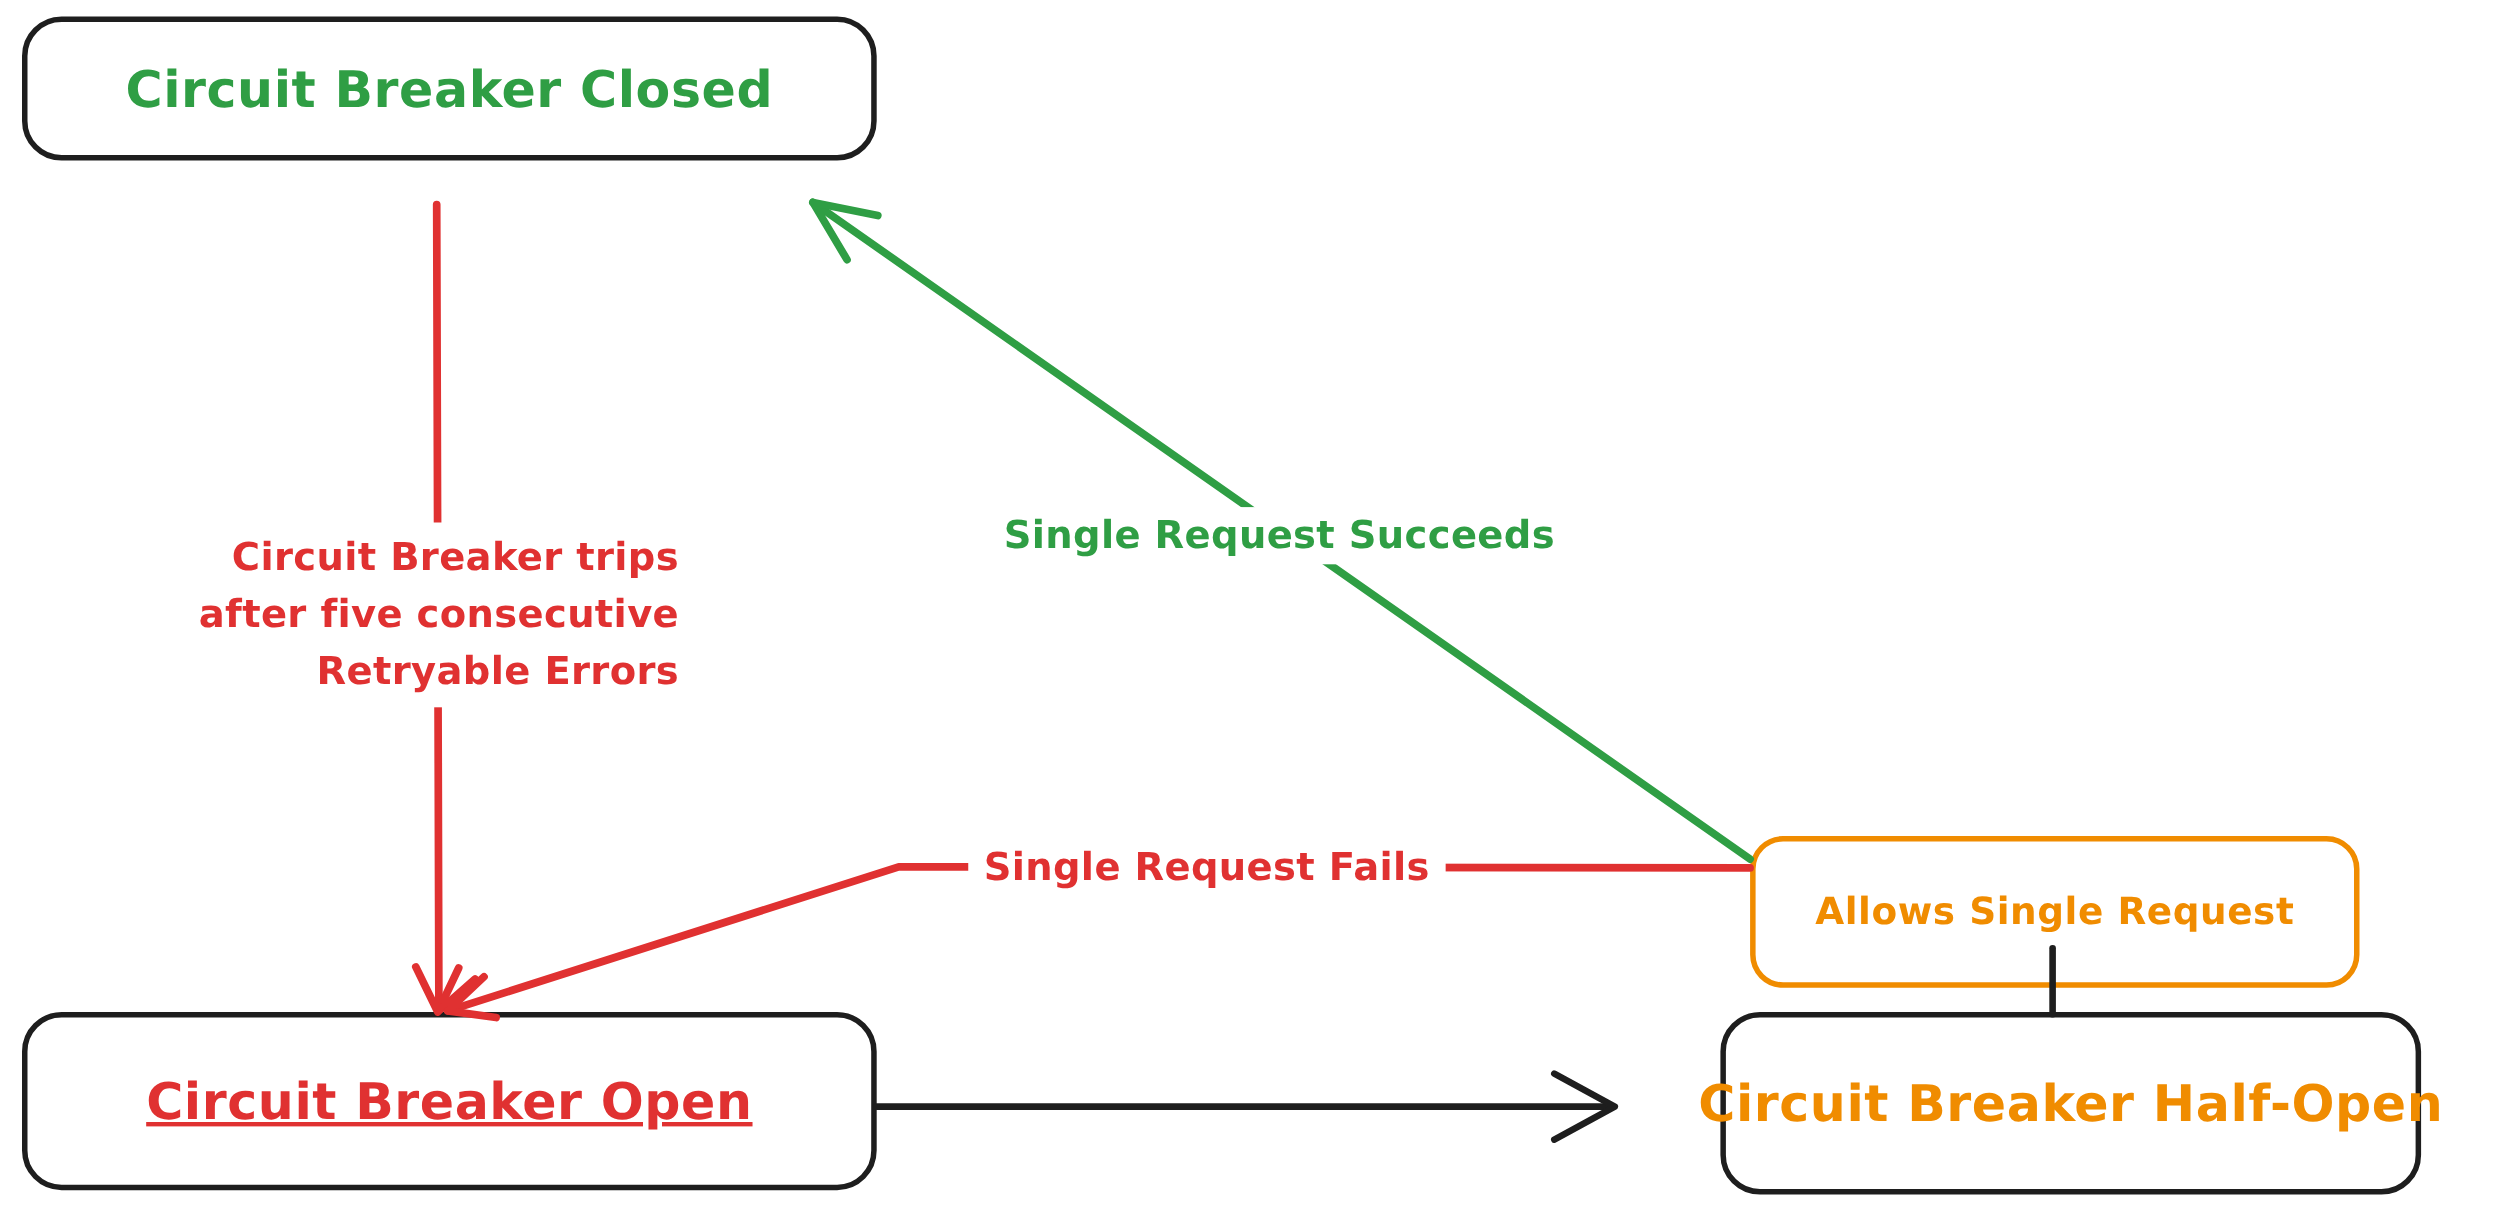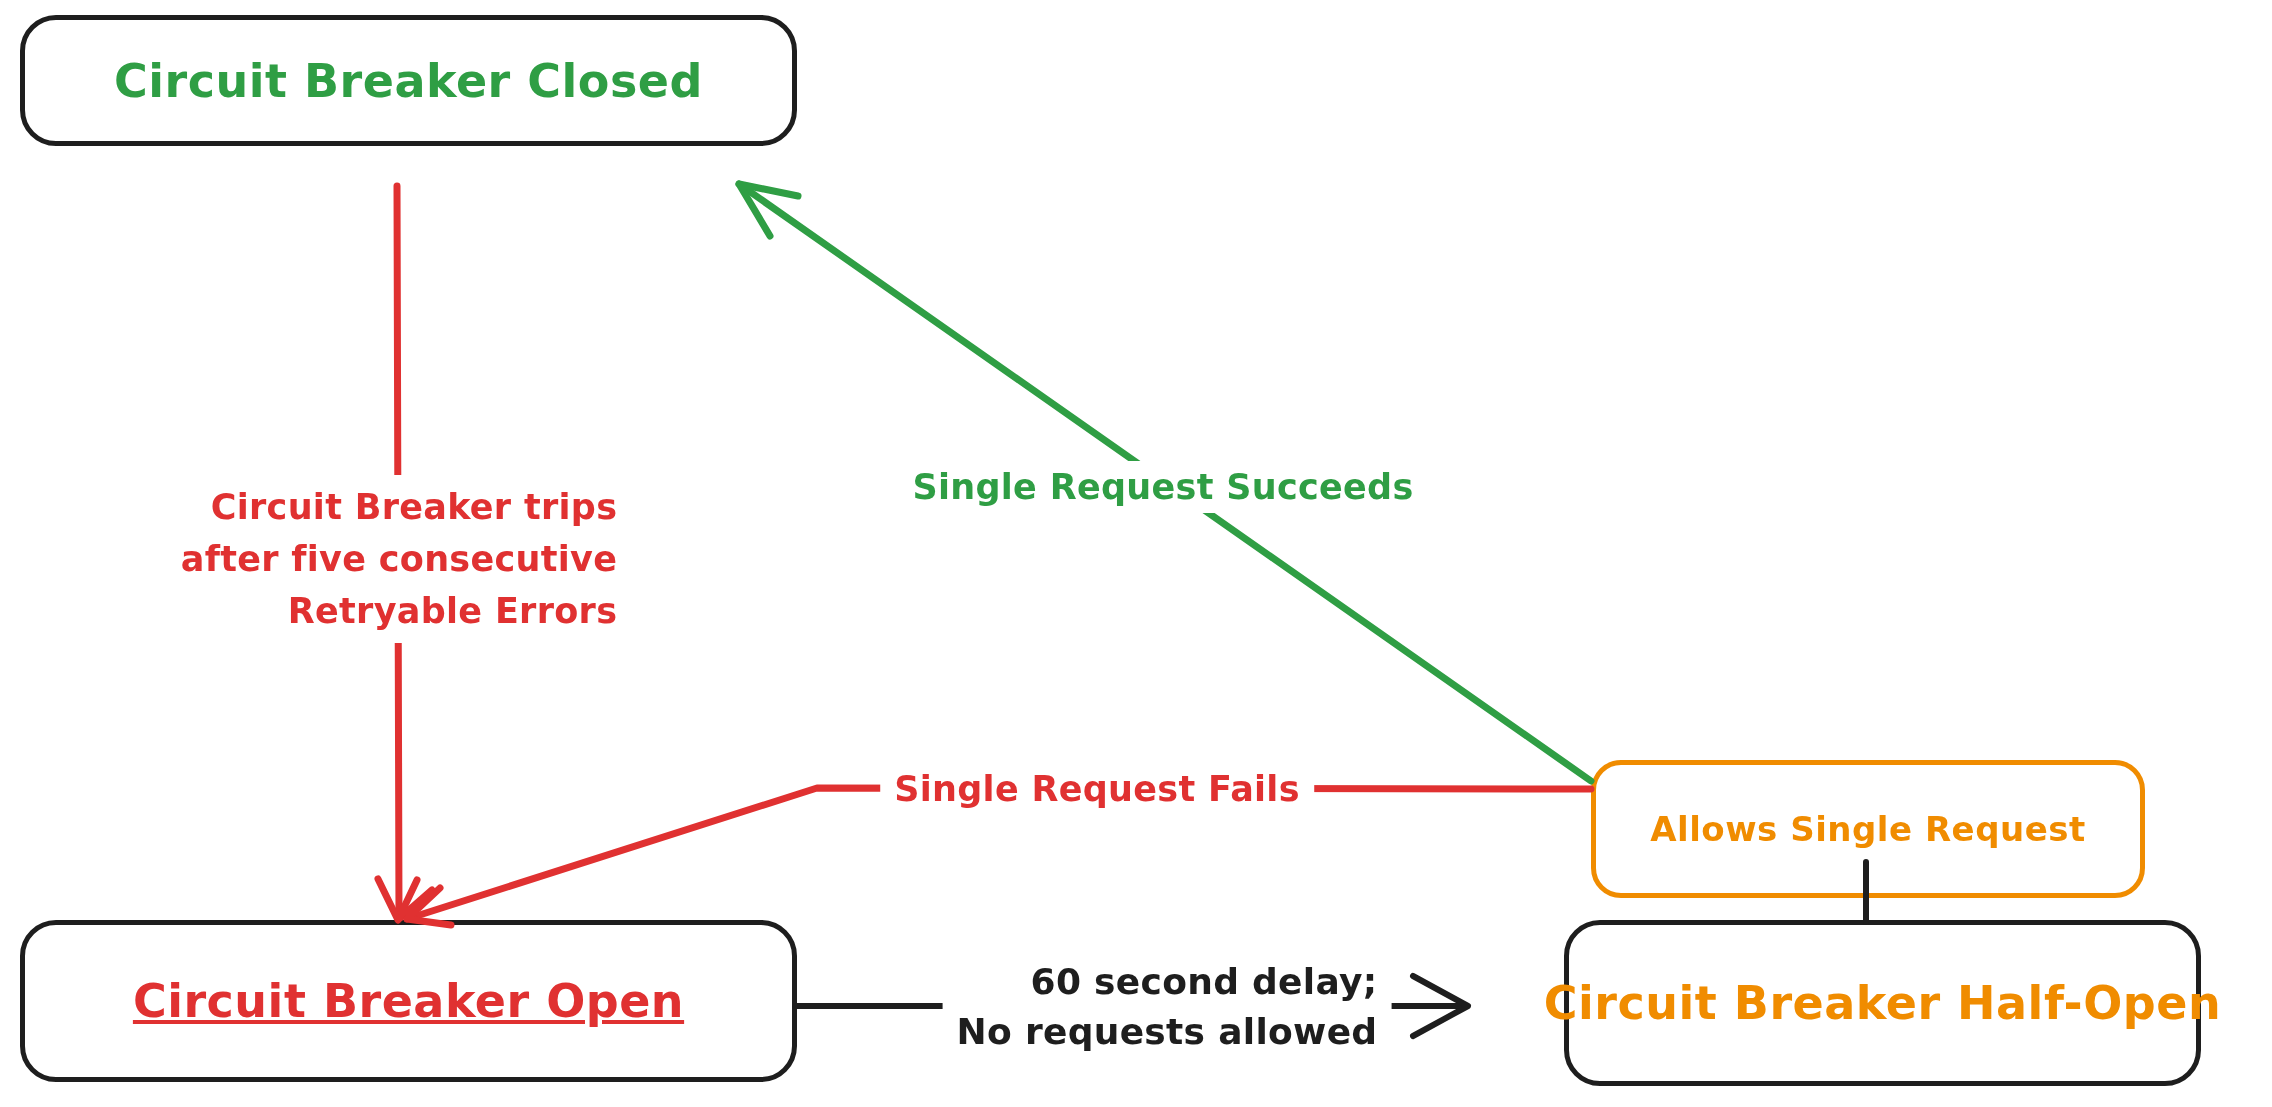--- a/index.html
+++ b/index.html
@@ -109,18 +109,14 @@
   <div class="edge-label label-trips" style="color: rgb(224, 49, 49);">
     <div>Circuit Breaker trips</div>
     <div>after five consecutive</div>
     <div>Retryable Errors</div>
   </div>
 
   <div class="edge-label label-succeeds" style="color: rgb(47, 158, 68);">Single Request Succeeds</div>
 
   <div class="edge-label label-fails" style="color: rgb(224, 49, 49);">Single Request Fails</div>
 
-  <div class="edge-label label-delay" style="color: rgb(30, 30, 30);">
-    <div>60 second delay;</div>
-    <div>No requests allowed</div>
-  </div>
 
 </div>
 
 </body></html>

